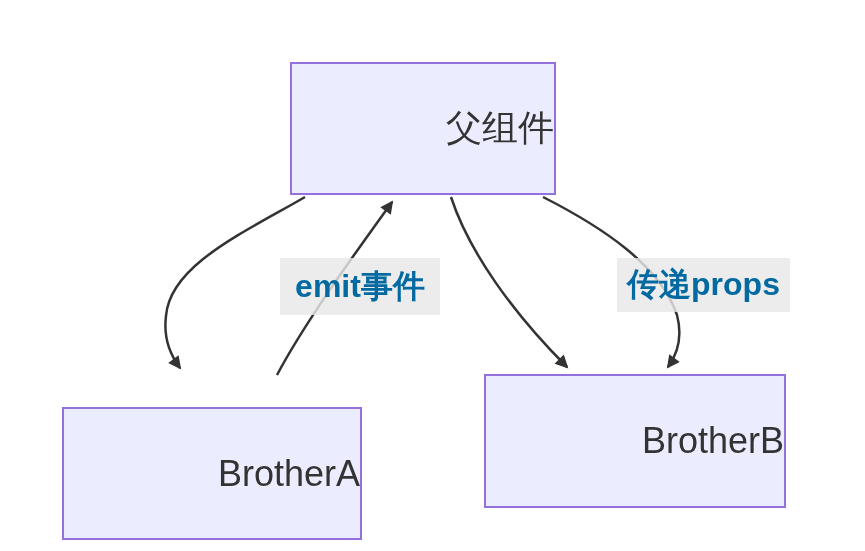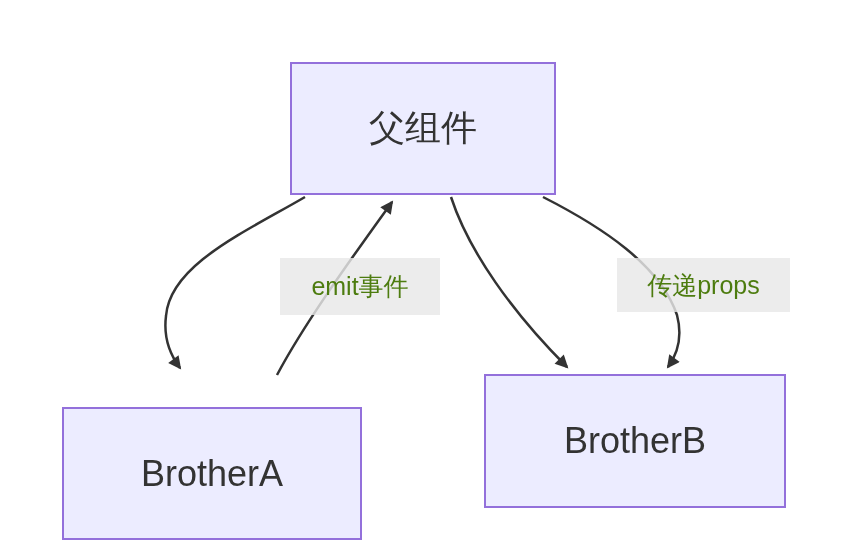--- a/index.html
+++ b/index.html
@@ -27,39 +27,40 @@
     stroke-width: 2.5px;
   }
   .node {
     position: absolute;
     z-index: 3;
     box-sizing: border-box;
     background: #ECECFF;
     border: 2.5px solid #9370DB;
     display: flex;
     align-items: center;
-    justify-content: center;
+    justify-content: flex-end;
     color: #333333;
     font-size: 36px;
     white-space: nowrap;
   }
   .node-parent   { left: 290px; top: 62px;  width: 266px; height: 133px; }
   .node-brothera { left: 62px;  top: 375px; width: 300px; height: 133px; margin-top: 32px; }
   .node-brotherb { left: 484px; top: 374px; width: 302px; height: 134px; }
   .edge-label {
     position: absolute;
     z-index: 2;
     box-sizing: border-box;
     background: rgba(232, 232, 232, 0.82);
     display: flex;
     align-items: center;
     justify-content: center;
-    color: #4d7c0f;
-    font-size: 25px;
+    color: #0369a1;
+    font-size: 32px;
     white-space: nowrap;
+    font-weight: bold;
   }
   .edge-label-emit  { left: 280px; top: 258px; width: 160px; height: 57px; }
   .edge-label-props { left: 617px; top: 258px; width: 173px; height: 54px; justify-content: center; }
 </style>
 </head>
 <body>
 
 <div class="canvas">
 
   <svg class="edges" width="865" height="551" viewBox="0 0 865 551">

